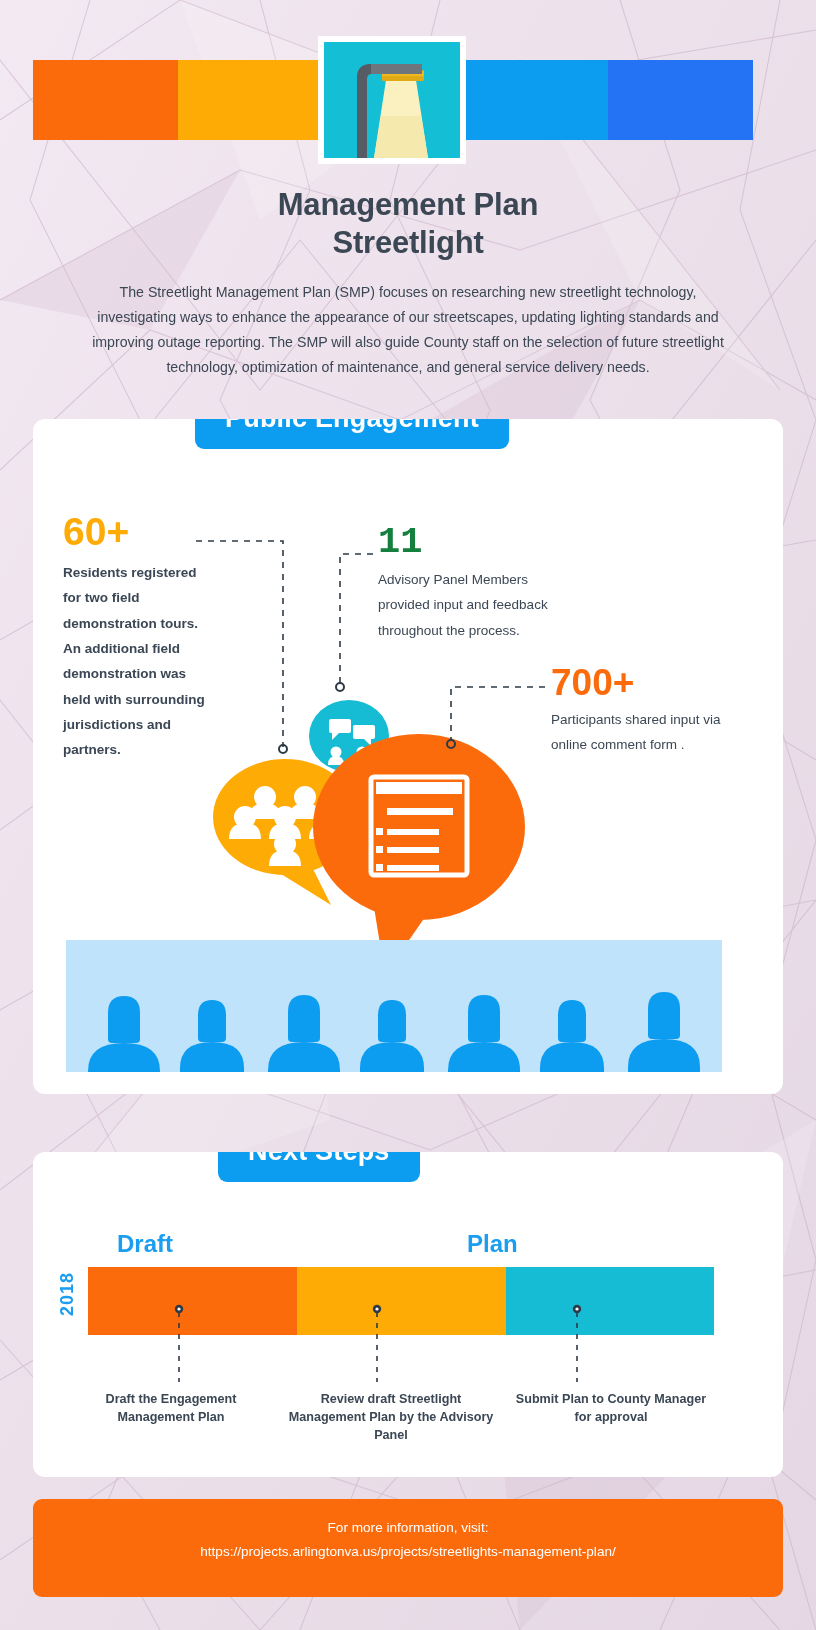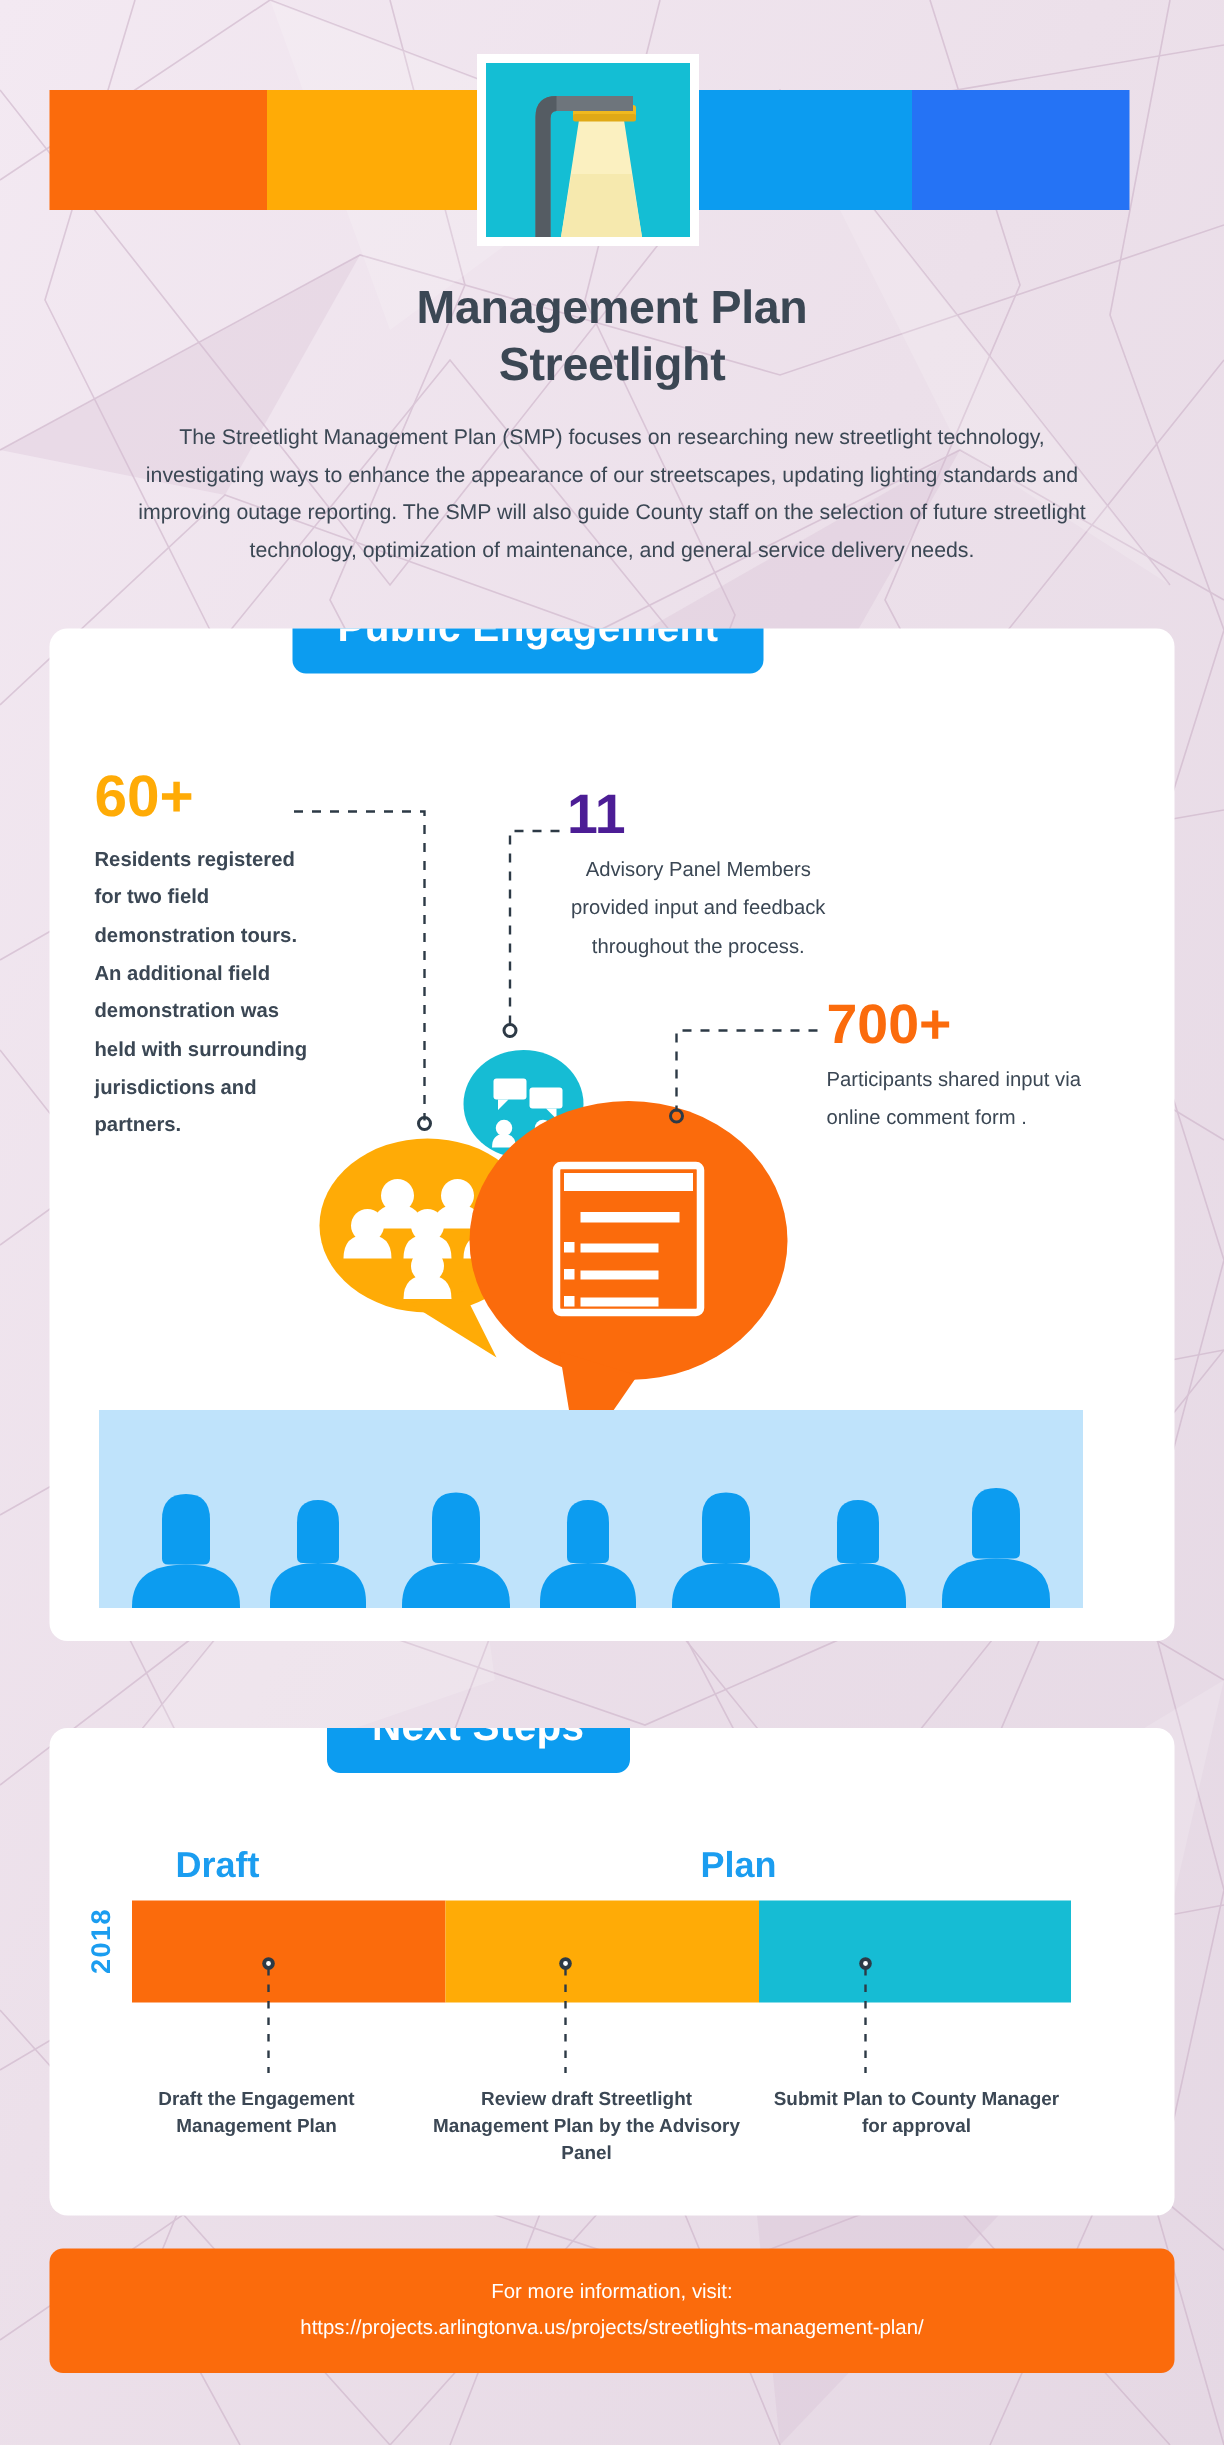--- a/index.html
+++ b/index.html
@@ -134,21 +134,21 @@
     line-height: 1.88;
     color: #3b4754;
   }
 
   #stat-60  { left: 30px; top: 93px; width: 150px; }
   #stat-60 .num { font-size: 39px; color: #ffab06; }
   #stat-60 .desc { margin-top: 9px; font-weight: bold; }
 
   #stat-11  { left: 345px; top: 105px; width: 175px; }
   #stat-11 .num { font-size: 37px; color: #16bcd4; }
-  #stat-11 .desc { margin-top: 6px; text-align: center; }
+  #stat-11 .desc { margin-top: 6px; }
 
   #stat-700 { left: 518px; top: 245px; width: 195px; }
   #stat-700 .num { font-size: 37px; color: #fb6b0c; }
   #stat-700 .desc { margin-top: 6px; }
 
   
   .connectors { position: absolute; inset: 0; }
 
   
   .bubbles { position: absolute; left: 0; top: 0; width: 100%; height: 100%; }
@@ -220,21 +220,21 @@
     padding: 0 6px;
   }
 
   .tl-connectors { position: absolute; inset: 0; }
 
   
   .footer {
     margin: 22px 33px 0;
     background: #fb6b0c;
     border-radius: 9px;
-    padding: 17px 10px 19px;
+    padding: 17px 10px 34px;
     text-align: center;
     color: #ffffff;
   }
   .footer-line1 { font-size: 13.6px; line-height: 1.75; }
   .footer-line2 { font-size: 13.6px; line-height: 1.75; }
 </style>
 </head>
 <body>
 
 <svg id="bg-texture" viewBox="0 0 816 1630" preserveAspectRatio="none">
@@ -388,21 +388,21 @@
         <circle cx="418" cy="325" r="4"></circle>
       </g>
     </svg>
 
     <div class="stats-layer">
       <div class="stat" id="stat-60">
         <div class="num" style="color: rgb(255, 171, 6);">60+</div>
         <div class="desc">Residents registered for two field demonstration tours. An additional field demonstration was held with surrounding jurisdictions and partners.</div>
       </div>
       <div class="stat" id="stat-11">
-        <div class="num" style="color: #4c1d95;">11</div>
+        <div class="num" style="color: #15803d; font-family: Liberation Mono, monospace;">11</div>
         <div class="desc">Advisory Panel Members provided input and feedback throughout the process.</div>
       </div>
       <div class="stat" id="stat-700">
         <div class="num" style="color: rgb(251, 107, 12);">700+</div>
         <div class="desc">Participants shared input via online comment form .</div>
       </div>
     </div>
 
     <div class="audience-band" style="background: rgb(191, 227, 251);">
       <svg viewBox="0 0 656 132" width="656" height="132" preserveAspectRatio="none">

